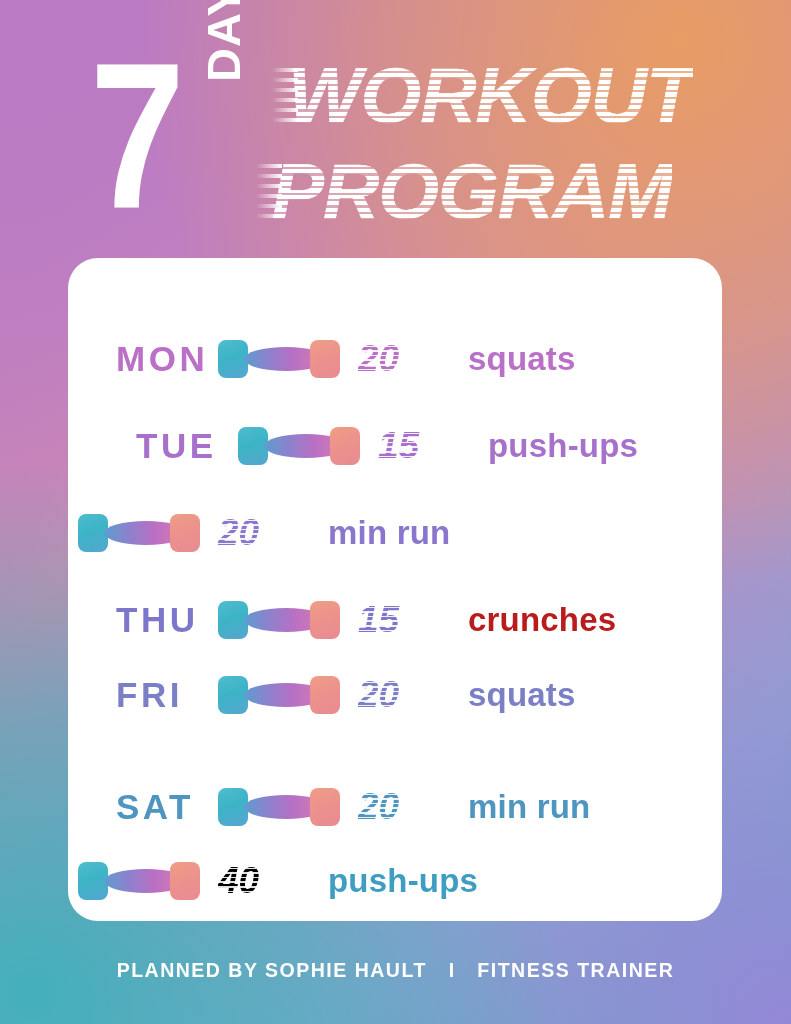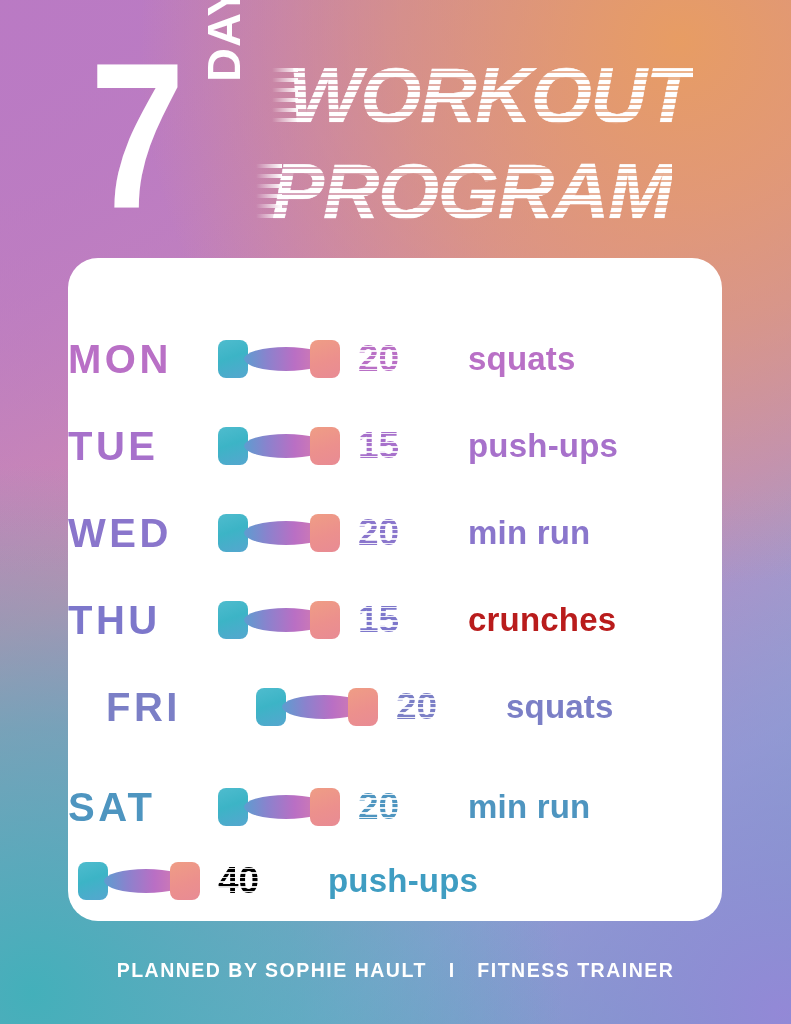--- a/index.html
+++ b/index.html
@@ -114,21 +114,22 @@
   .row {
     position:absolute;
     left:0; width:100%;
     height:86px;
     display:flex;
     align-items:center;
   }
 
   .day {
     width:140px;
-    font-size:40px;
+    padding-left:48px;
+    font-size:35px;
     font-weight:bold;
     letter-spacing:3.5px;
     font-family:"Liberation Sans", sans-serif;
   }
 
   
   .bell {
     position:relative;
     width:148px; height:50px;
     flex:0 0 148px;
@@ -146,20 +147,21 @@
     left:34px; top:13px;
     width:84px; height:24px;
     border-radius:50% / 50%;
     background:linear-gradient(90deg,#5d9dd0 0%,#8b82cd 28%,#b96fc4 60%,#cf7ab4 86%,#e0889a 100%);
   }
 
   .reps {
     width:110px;
     font-size:37px;
     font-weight:bold;
+    font-style:italic;
     letter-spacing:0px;
     font-family:"Liberation Sans", sans-serif;
     position:relative;
     -webkit-mask-image:repeating-linear-gradient(to bottom,
         #000 0px, #000 3px, rgba(0,0,0,0.12) 3px, rgba(0,0,0,0.12) 4.6px);
     mask-image:repeating-linear-gradient(to bottom,
         #000 0px, #000 3px, rgba(0,0,0,0.12) 3px, rgba(0,0,0,0.12) 4.6px);
   }
 
   .exercise {
@@ -214,50 +216,49 @@
           <div class="day" style="color: rgb(185, 112, 198);">MON</div>
           <div class="bell">
             <span class="plate left"></span>
             <span class="bar"></span>
             <span class="plate right"></span>
           </div>
           <div class="reps" style="color: rgb(185, 112, 198);">20</div>
           <div class="exercise" style="color: rgb(185, 112, 198);">squats</div>
         </div>
         <div class="row" style="top: 115px;">
-          <div class="day" style="color: rgb(167, 113, 203);">TUE</div>
+          <div class="day" style="color: rgb(167, 113, 203); margin-left: 20px;">TUE</div>
           <div class="bell">
             <span class="plate left"></span>
             <span class="bar"></span>
             <span class="plate right"></span>
           </div>
           <div class="reps" style="color: rgb(167, 113, 203);">15</div>
           <div class="exercise" style="color: rgb(167, 113, 203);">push-ups</div>
         </div>
         <div class="row" style="top: 202px;">
-          <div class="day" style="color: rgb(138, 118, 204);">WED</div>
           <div class="bell">
             <span class="plate left"></span>
             <span class="bar"></span>
             <span class="plate right"></span>
           </div>
           <div class="reps" style="color: rgb(138, 118, 204);">20</div>
           <div class="exercise" style="color: rgb(138, 118, 204);">min run</div>
         </div>
         <div class="row" style="top: 289px; align-items: center;">
           <div class="day" style="color: rgb(125, 119, 203);">THU</div>
           <div class="bell">
             <span class="plate left"></span>
             <span class="bar"></span>
             <span class="plate right"></span>
           </div>
           <div class="reps" style="color: rgb(125, 119, 203);">15</div>
           <div class="exercise" style="color: #b91c1c;">crunches</div>
         </div>
-        <div class="row" style="top: 376px; margin-left: 38px;">
+        <div class="row" style="top: 364px;">
           <div class="day" style="color: rgb(123, 127, 198);">FRI</div>
           <div class="bell">
             <span class="plate left"></span>
             <span class="bar"></span>
             <span class="plate right"></span>
           </div>
           <div class="reps" style="color: rgb(123, 127, 198);">20</div>
           <div class="exercise" style="color: rgb(123, 127, 198);">squats</div>
         </div>
         <div class="row" style="top: 476px;">

